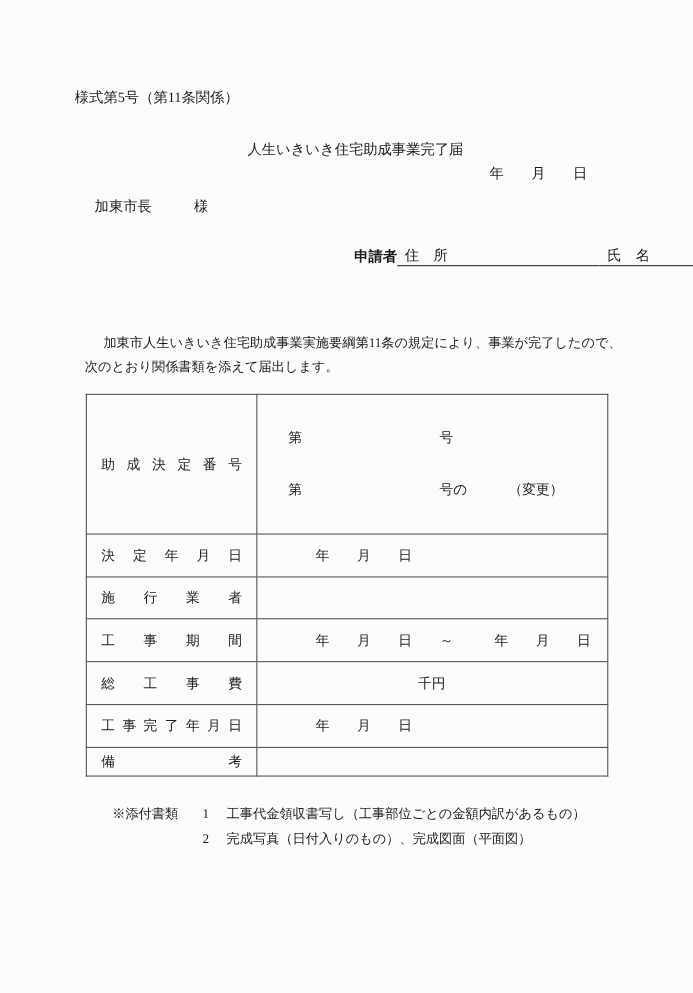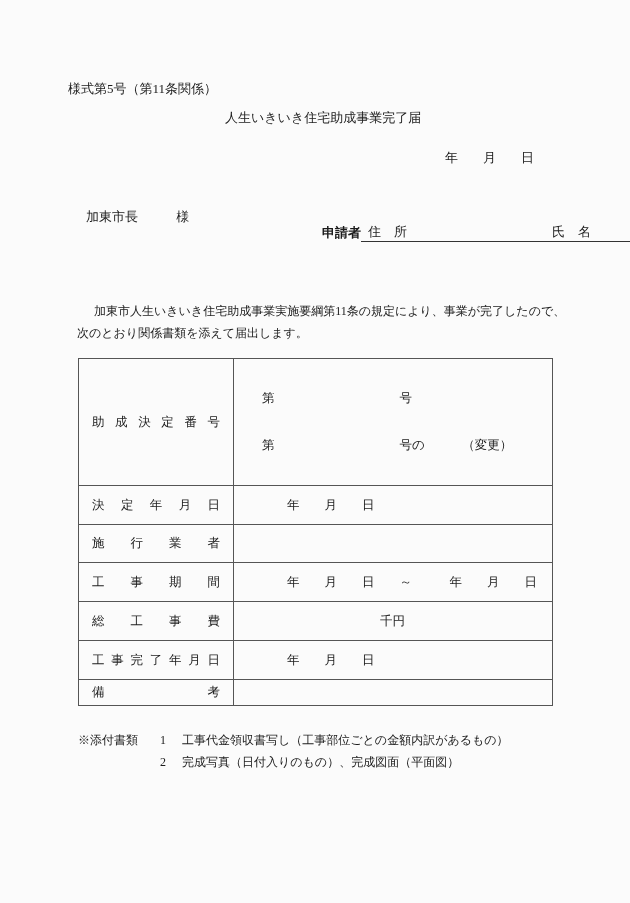--- a/index.html
+++ b/index.html
@@ -8,23 +8,23 @@
     background:#fbfbfb;
     font-family:"Liberation Serif","DejaVu Serif",serif;
     color:#1b1b1b;
     position:relative;
     overflow:hidden;
     -webkit-font-smoothing:antialiased;
   }
   .abs{position:absolute;}
   
   .form-number{left:68px;top:80px;font-size:13px;white-space:nowrap;}
-  .doc-title{left:225px;top:109px;font-size:13px;white-space:nowrap;}
+  .doc-title{left:225px;top:127px;font-size:13px;white-space:nowrap;}
   .date-line{right:90px;top:149px;font-size:13px;letter-spacing:6px;white-space:nowrap;}
-  .addressee{left:86px;top:208px;font-size:13px;white-space:nowrap;}
+  .addressee{left:86px;top:179px;font-size:13px;white-space:nowrap;}
   .addressee .honorific{margin-left:35px;}
   
   .applicant{left:322px;top:224px;display:flex;align-items:center;font-size:13px;}
   .applicant .app-label{width:39px;white-space:nowrap;font-weight:bold;}
   .applicant .app-lines{display:flex;}
   .applicant .app-line{
     box-sizing:border-box;width:184px;height:17.5px;line-height:16.5px;
     border-bottom:1px solid #333;padding-left:7px;white-space:nowrap;
   }
   
@@ -42,21 +42,21 @@
     width:155px;padding:0 13px;
     text-align:justify;text-align-last:justify;
   }
   td.val{padding-left:28px;white-space:pre;}
   td.val.center{padding-left:0;text-align:center;}
   td.val .vline{line-height:17px;white-space:pre;}
   tr.rh1{height:39px;} tr.rh2{height:39px;} tr.rh3{height:38px;}
   tr.rh4{height:39px;padding-left:24px;} tr.rh5{height:39px;} tr.rh6{height:39px;}
   
   .notes{left:78px;top:729px;font-size:12px;}
-  .notes .note-line{display:flex;height:22px;line-height:22px;white-space:nowrap;}
+  .notes .note-line{display:flex;height:22px;line-height:22px;white-space:nowrap;margin-left:24px;}
   .notes .marker{width:82px;}
   .notes .indent{width:82px;}
   .notes .num{width:22px;}
 </style>
 </head>
 <body>
 
 <div class="abs form-number">様式第5号（第11条関係）</div>
 
 <div class="abs doc-title">人生いきいき住宅助成事業完了届</div>

